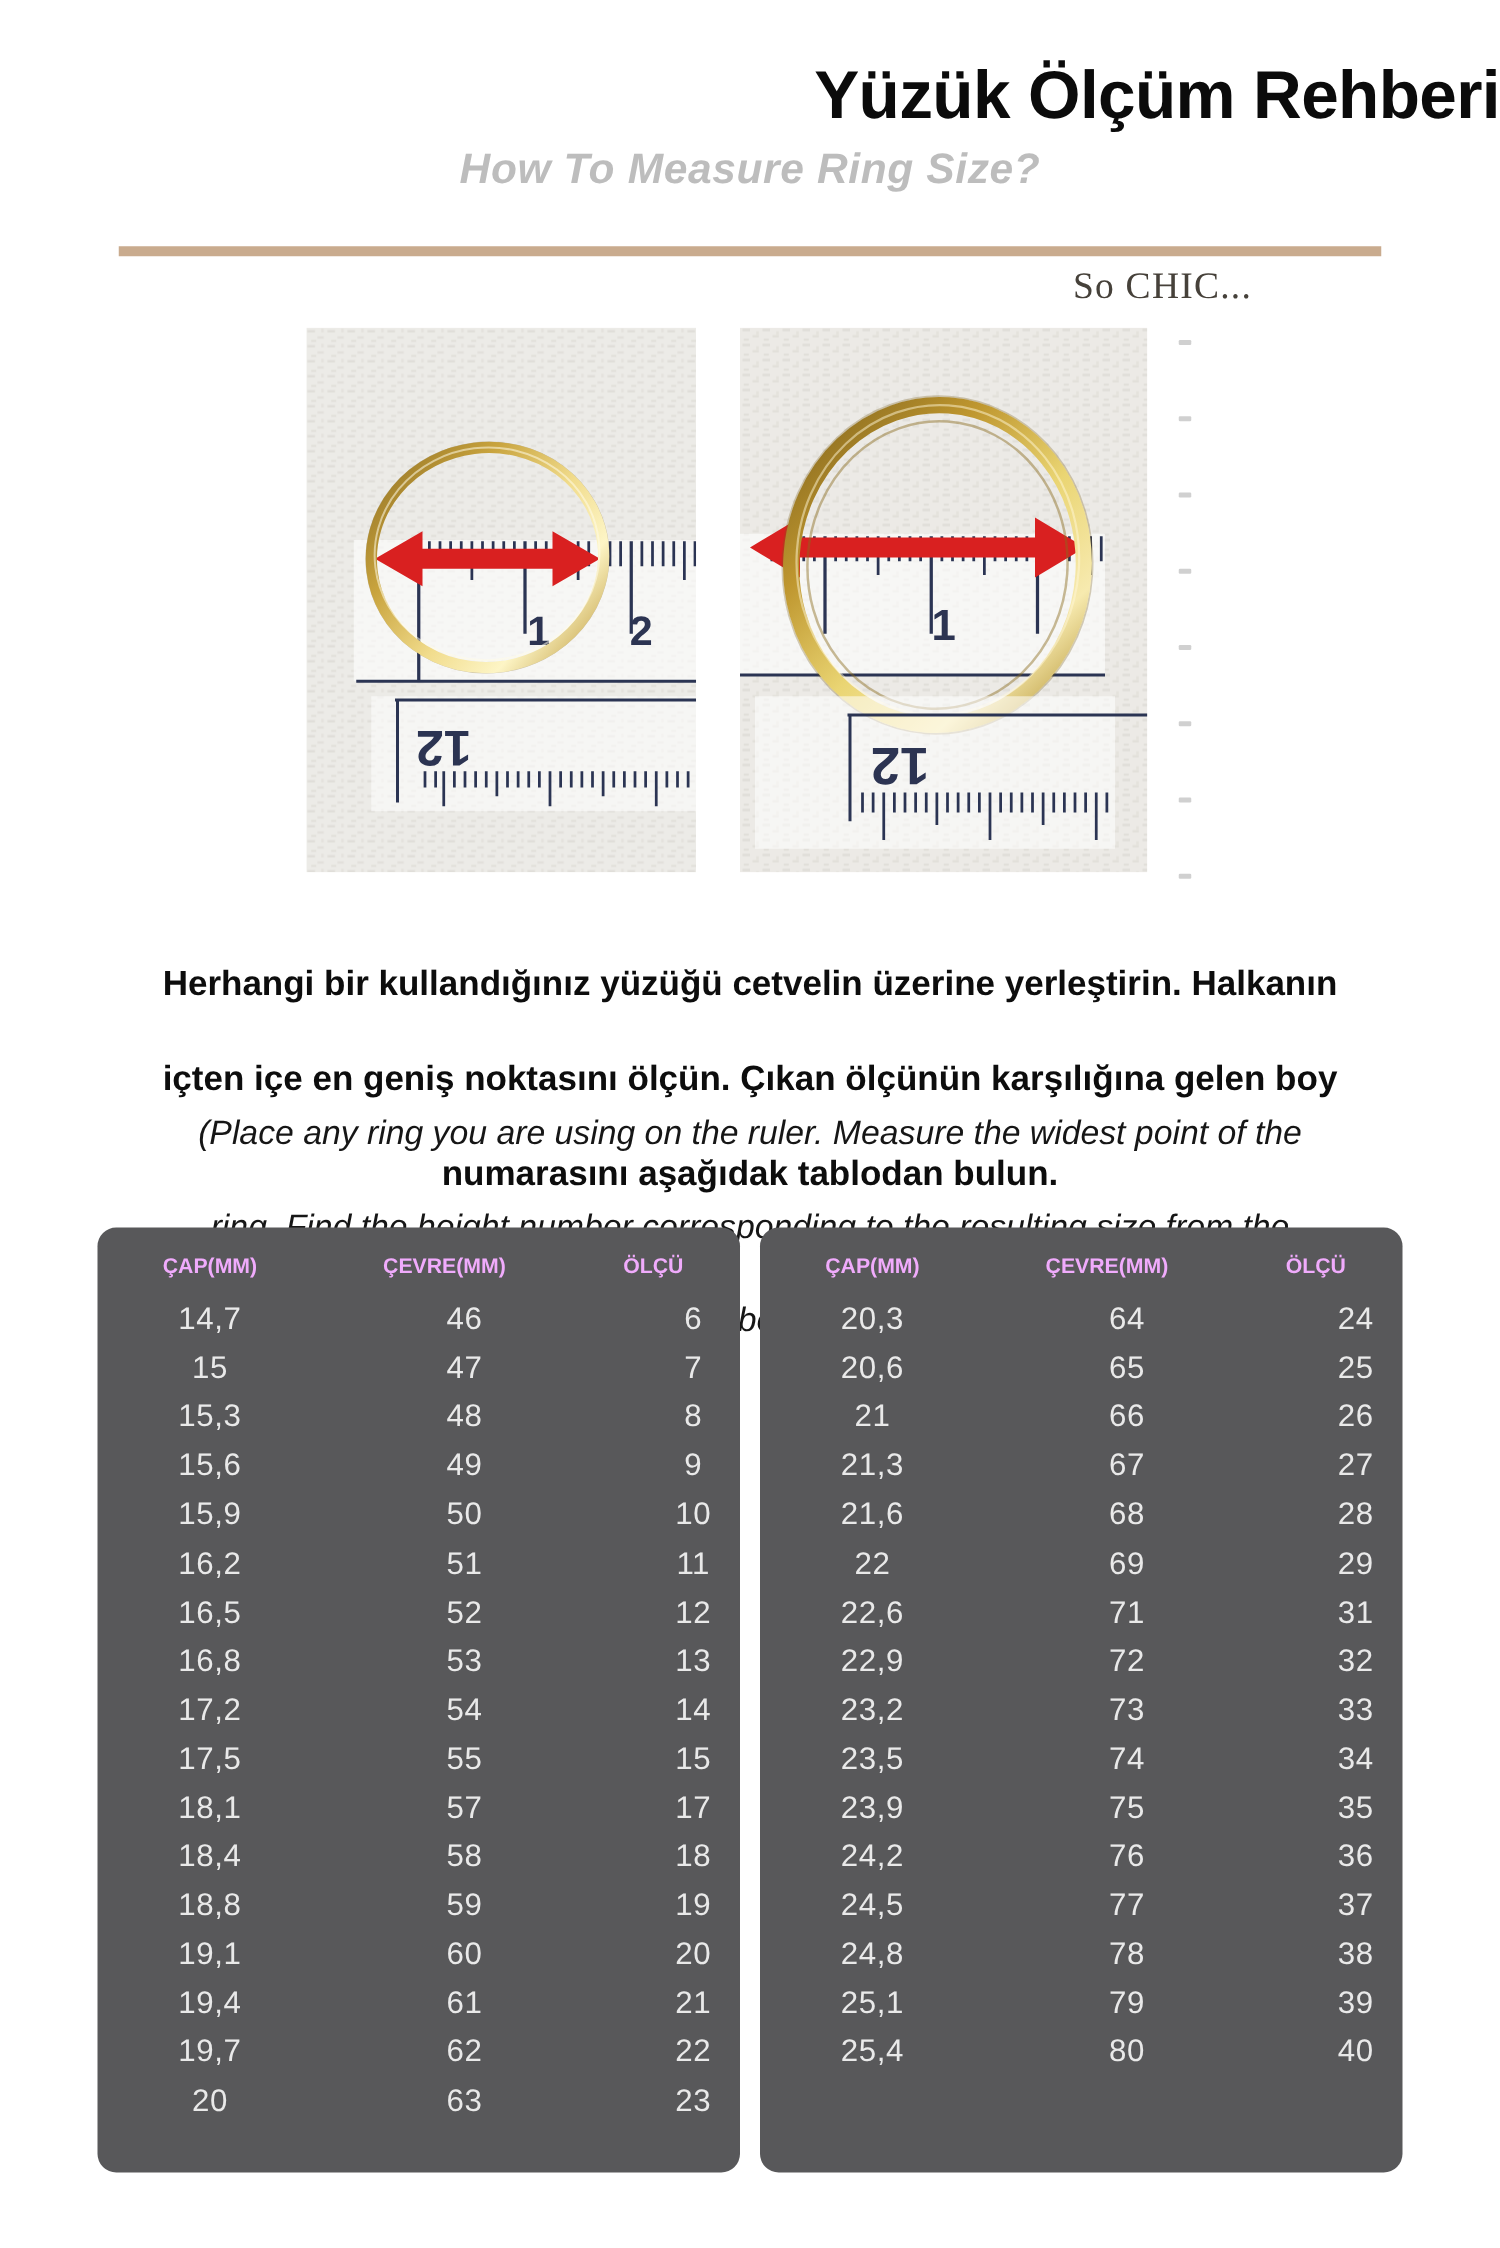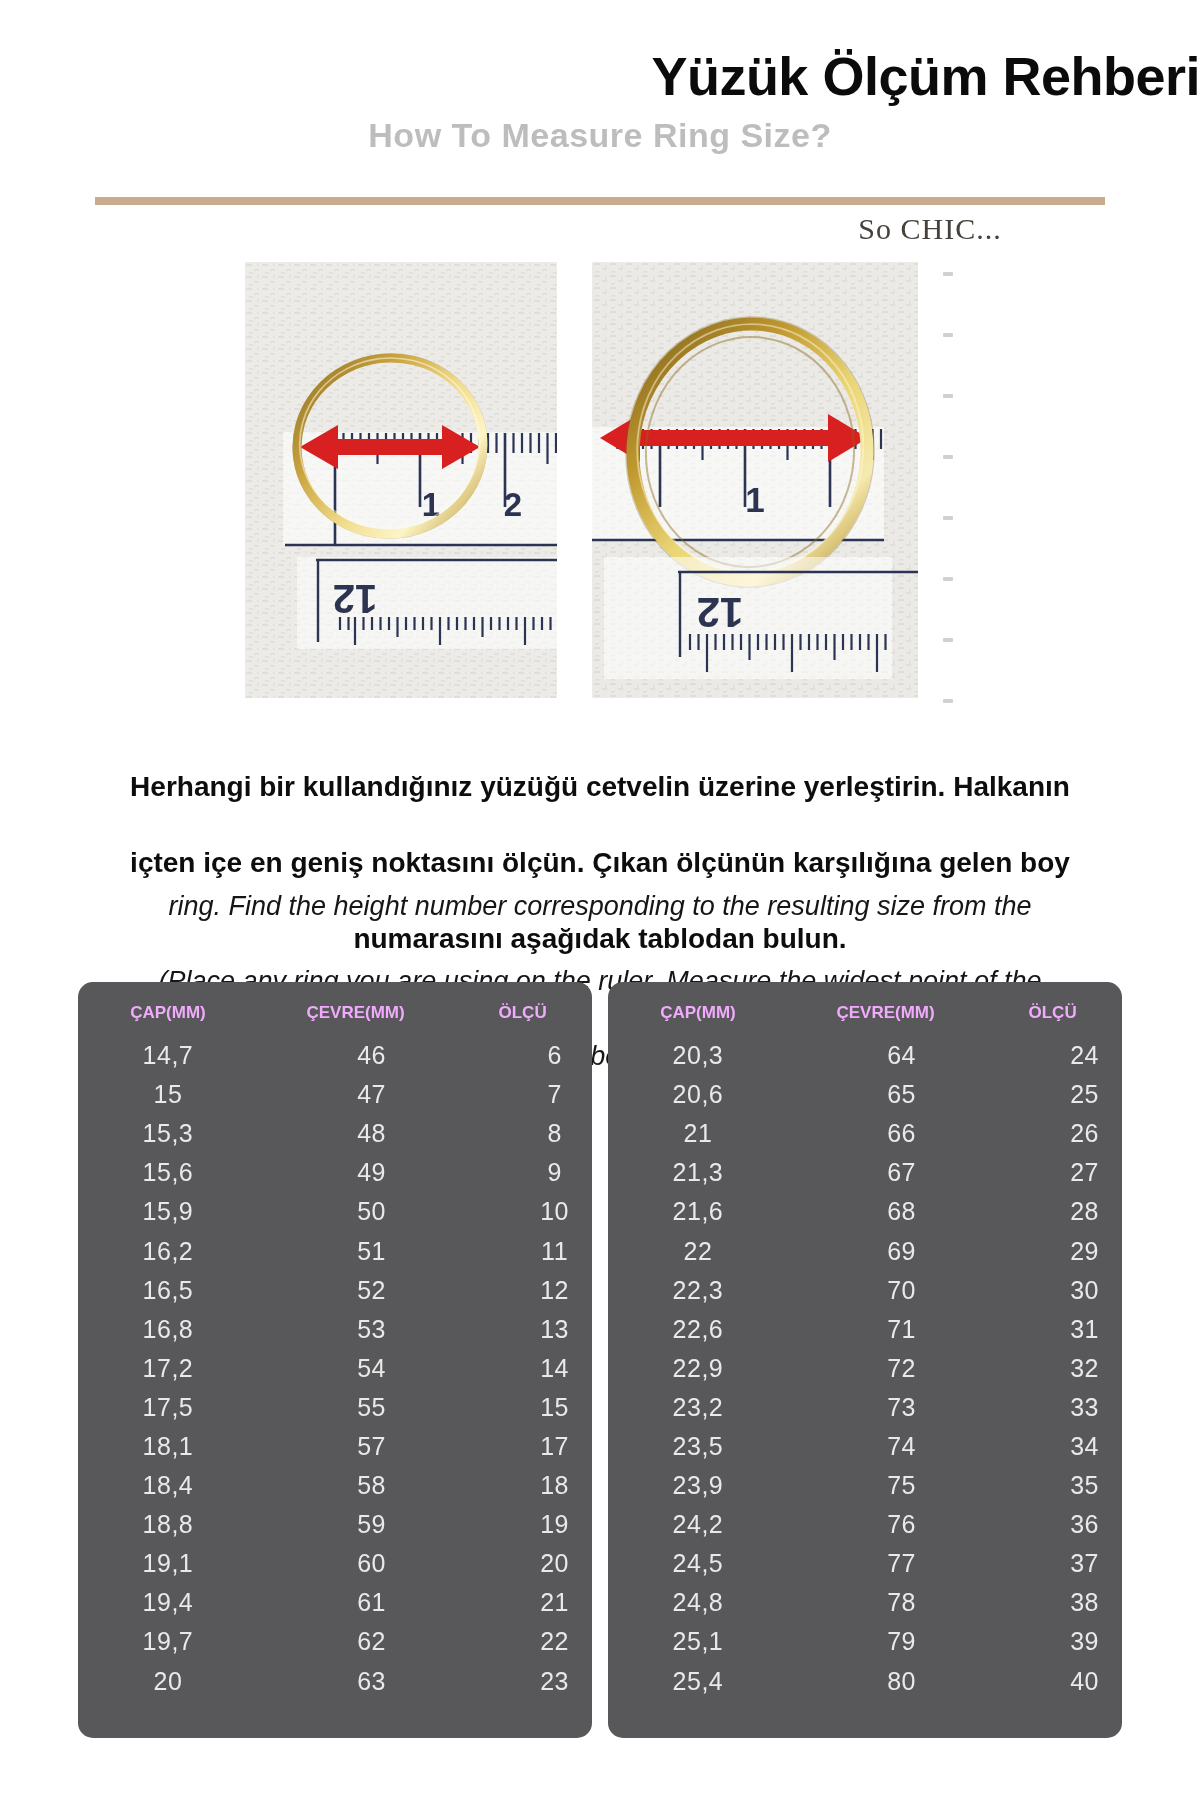--- a/index.html
+++ b/index.html
@@ -2,21 +2,21 @@
 <html><head>
 <meta charset="utf-8">
 <style>
   html,body{margin:0;padding:0;width:1200px;height:1798px;background:#ffffff;
     font-family:"Liberation Sans", sans-serif; overflow:hidden;}
   .page{position:relative;width:1200px;height:1798px;background:#fff;}
 
   .title{position:absolute;top:46px;left:0;width:100%;text-align:right;
     font-size:54px;font-weight:800;letter-spacing:-0.5px;color:#0b0b0b;line-height:60px;}
   .subtitle{position:absolute;top:116px;left:0;width:100%;text-align:center;
-    font-size:34px;font-weight:700;color:#bdbdbd;letter-spacing:0.5px;}
+    font-size:34px;font-weight:700;color:#bdbdbd;letter-spacing:0.5px;font-style:italic;}
   .divider{position:absolute;top:197px;left:95px;width:1010px;height:8px;}
 
   .brand-logo{position:absolute;top:212px;left:800px;width:260px;text-align:center;
     font-family:"Liberation Serif", serif;font-size:30px;color:#46413a;letter-spacing:1px;}
 
   .photo{position:absolute;top:262px;overflow:hidden;}
   .photo-left{left:245px;width:312px;height:436px;}
   .photo-right{left:592px;width:326px;height:436px;}
 
   .dash-col{position:absolute;top:272px;left:943px;display:flex;flex-direction:column;gap:57px;}
@@ -160,22 +160,22 @@
     <div class="dash"></div>
     <div class="dash"></div>
   </div>
 
   <div class="tr-text">
     <div>Herhangi bir kullandığınız yüzüğü cetvelin üzerine yerleştirin. Halkanın</div>
     <div>içten içe en geniş noktasını ölçün. Çıkan ölçünün karşılığına gelen boy</div>
     <div>numarasını aşağıdak tablodan bulun.</div>
   </div>
   <div class="en-text">
+    <div>(Place any ring you are using on the ruler. Measure the widest point of the</div>
     <div>ring. Find the height number corresponding to the resulting size from the</div>
-    <div>(Place any ring you are using on the ruler. Measure the widest point of the</div>
     <div>table below.)</div>
   </div>
 
   <div class="size-table left" style="background:#58585a;">
     <div class="thead">
       <div class="tcell">ÇAP(MM)</div>
       <div class="tcell">ÇEVRE(MM)</div>
       <div class="tcell">ÖLÇÜ</div>
     </div>
     <div class="tbody">
@@ -298,25 +298,20 @@
           <div class="tcell">21,6</div>
           <div class="tcell">68</div>
           <div class="tcell">28</div>
         </div>
         <div class="trow">
           <div class="tcell">22</div>
           <div class="tcell">69</div>
           <div class="tcell">29</div>
         </div>
         <div class="trow">
-          <div class="tcell">22,3</div>
-          <div class="tcell">70</div>
-          <div class="tcell">30</div>
-        </div>
-        <div class="trow">
           <div class="tcell">22,6</div>
           <div class="tcell">71</div>
           <div class="tcell">31</div>
         </div>
         <div class="trow">
           <div class="tcell">22,9</div>
           <div class="tcell">72</div>
           <div class="tcell">32</div>
         </div>
         <div class="trow">

